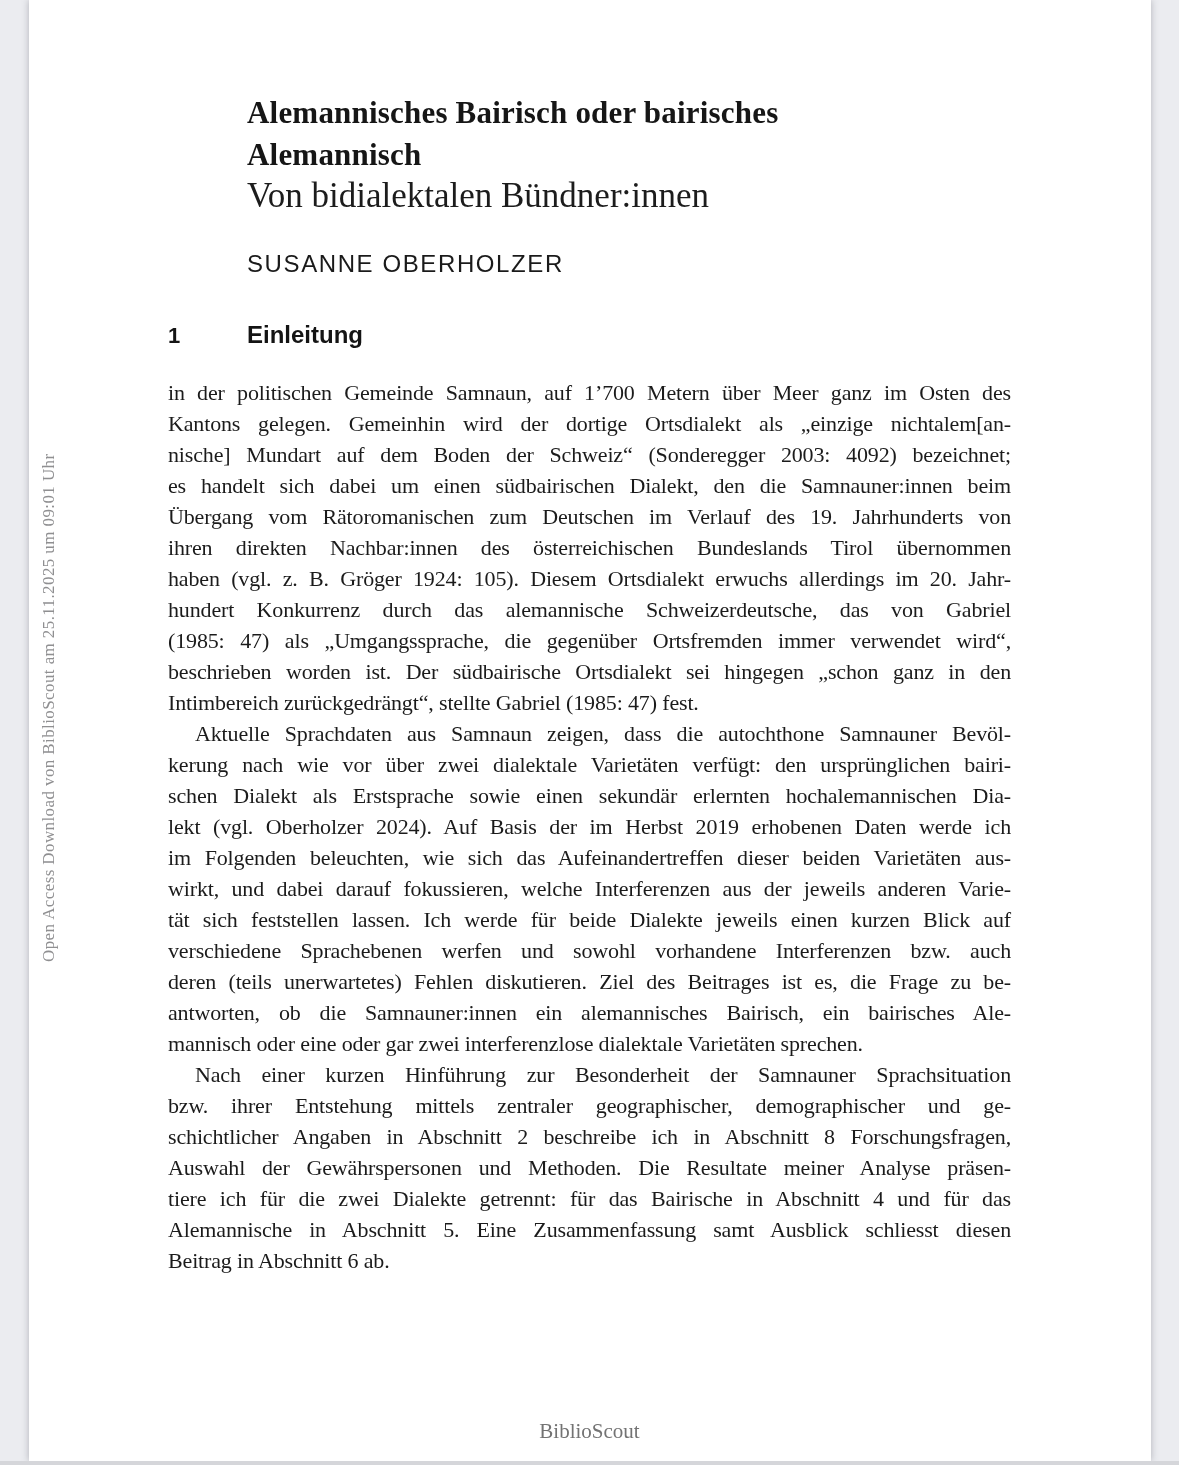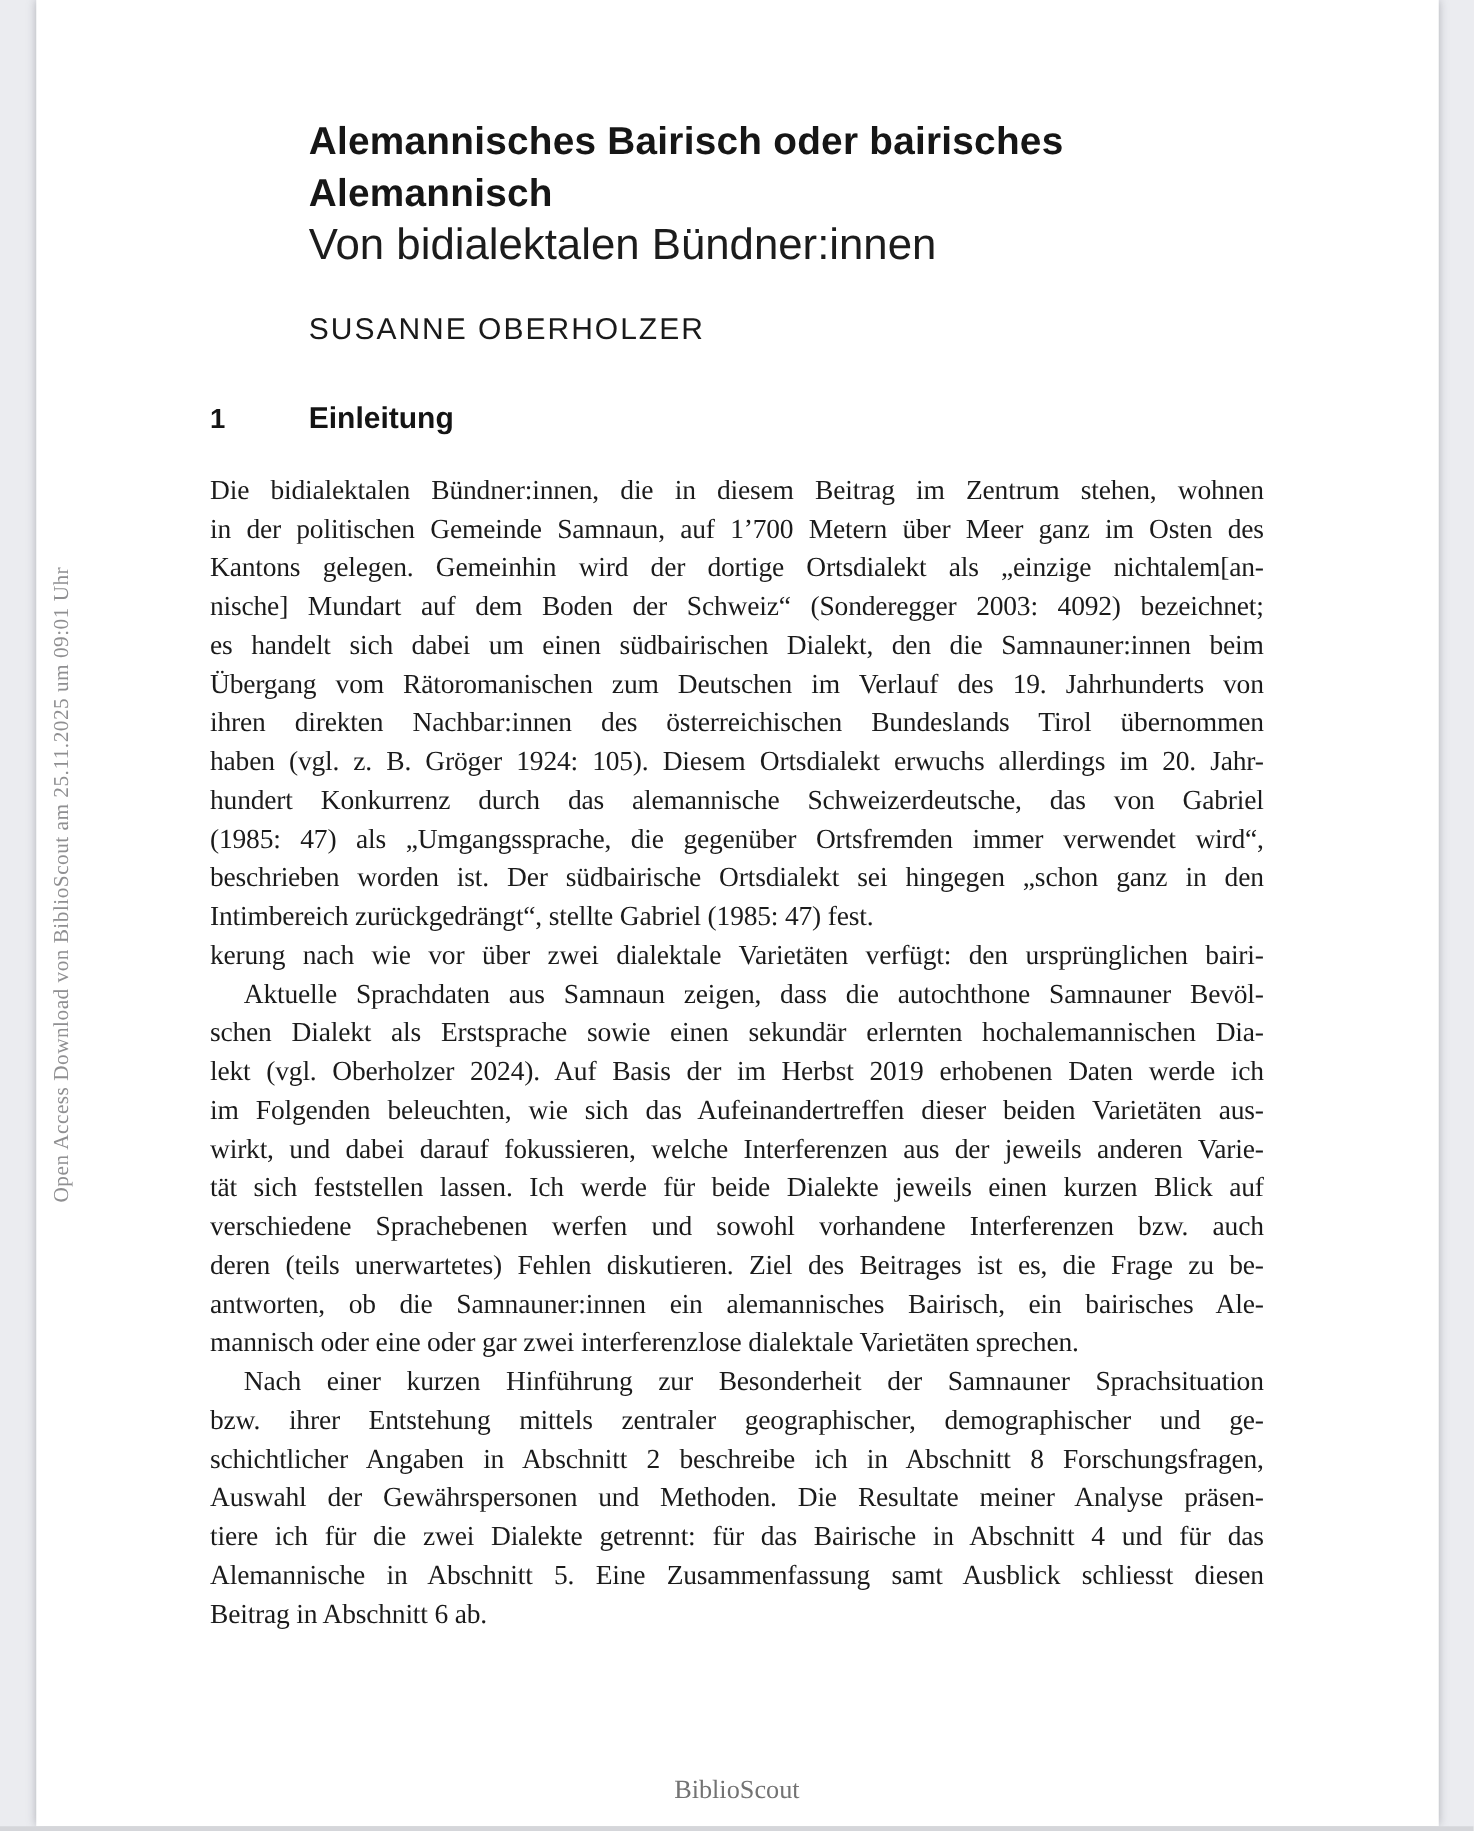--- a/index.html
+++ b/index.html
@@ -46,21 +46,21 @@
   }
   .content {
     position: absolute;
     left: 139px;
     top: 0;
     width: 843px;
   }
   .title-block {
     margin-left: 79px;
     margin-top: 92px;
-    font-family: Liberation Sans, sans-serif;
+    font-family: Liberation Serif, serif;
     color: #161616;
   }
   .title-line {
     font-size: 31px;
     font-weight: bold;
     line-height: 42px;
     letter-spacing: 0.2px;
   }
   .subtitle {
     font-size: 35px;
@@ -139,36 +139,35 @@
       </div>
 
       <div class="author">SUSANNE OBERHOLZER</div>
 
       <div class="section-heading">
         <span class="section-number">1</span><span class="section-title">Einleitung</span>
       </div>
 
       <div class="article-body" id="article-body">
           <div class="paragraph">
-            <div class="line">Die bidialektalen Bündner:innen, die in diesem Beitrag im Zentrum stehen, wohnen</div>
             <div class="line">in der politischen Gemeinde Samnaun, auf 1’700 Metern über Meer ganz im Osten des</div>
             <div class="line">Kantons gelegen. Gemeinhin wird der dortige Ortsdialekt als „einzige nichtalem[an-</div>
             <div class="line">nische] Mundart auf dem Boden der Schweiz“ (Sonderegger 2003: 4092) bezeichnet;</div>
             <div class="line">es handelt sich dabei um einen südbairischen Dialekt, den die Samnauner:innen beim</div>
             <div class="line">Übergang vom Rätoromanischen zum Deutschen im Verlauf des 19. Jahrhunderts von</div>
             <div class="line">ihren direkten Nachbar:innen des österreichischen Bundeslands Tirol übernommen</div>
             <div class="line">haben (vgl. z. B. Gröger 1924: 105). Diesem Ortsdialekt erwuchs allerdings im 20. Jahr-</div>
             <div class="line">hundert Konkurrenz durch das alemannische Schweizerdeutsche, das von Gabriel</div>
             <div class="line">(1985: 47) als „Umgangssprache, die gegenüber Ortsfremden immer verwendet wird“,</div>
             <div class="line">beschrieben worden ist. Der südbairische Ortsdialekt sei hingegen „schon ganz in den</div>
             <div class="line last">Intimbereich zurückgedrängt“, stellte Gabriel (1985: 47) fest.</div>
           </div>
           <div class="paragraph">
+            <div class="line indent">Aktuelle Sprachdaten aus Samnaun zeigen, dass die autochthone Samnauner Bevöl-</div>
             <div class="line">kerung nach wie vor über zwei dialektale Varietäten verfügt: den ursprünglichen bairi-</div>
-            <div class="line indent">Aktuelle Sprachdaten aus Samnaun zeigen, dass die autochthone Samnauner Bevöl-</div>
             <div class="line">schen Dialekt als Erstsprache sowie einen sekundär erlernten hochalemannischen Dia-</div>
             <div class="line">lekt (vgl. Oberholzer 2024). Auf Basis der im Herbst 2019 erhobenen Daten werde ich</div>
             <div class="line">im Folgenden beleuchten, wie sich das Aufeinandertreffen dieser beiden Varietäten aus-</div>
             <div class="line">wirkt, und dabei darauf fokussieren, welche Interferenzen aus der jeweils anderen Varie-</div>
             <div class="line">tät sich feststellen lassen. Ich werde für beide Dialekte jeweils einen kurzen Blick auf</div>
             <div class="line">verschiedene Sprachebenen werfen und sowohl vorhandene Interferenzen bzw. auch</div>
             <div class="line">deren (teils unerwartetes) Fehlen diskutieren. Ziel des Beitrages ist es, die Frage zu be-</div>
             <div class="line">antworten, ob die Samnauner:innen ein alemannisches Bairisch, ein bairisches Ale-</div>
             <div class="line last">mannisch oder eine oder gar zwei interferenzlose dialektale Varietäten sprechen.</div>
           </div>

